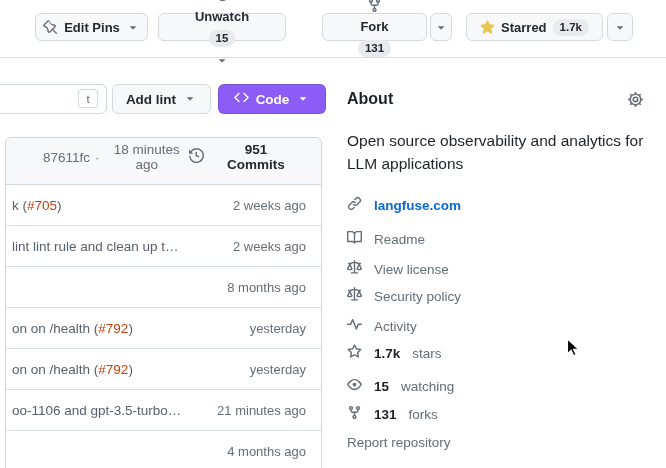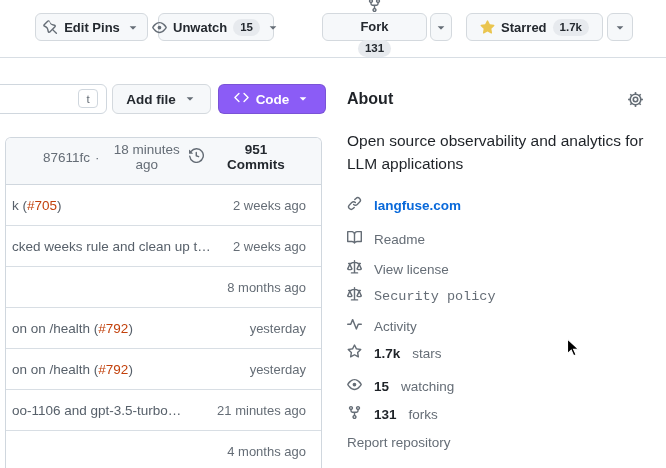--- a/index.html
+++ b/index.html
@@ -75,21 +75,21 @@
         </svg>
       </span>
     <span>Edit Pins</span>
     <span>
         <svg width="14" height="14" viewBox="0 0 16 16" class="caret">
           <path d="m4.427 7.427 3.396 3.396a.25.25 0 0 0 .354 0l3.396-3.396A.25.25 0 0 0 11.396 7H4.604a.25.25 0 0 0-.177.427Z"></path>
         </svg>
       </span>
   </div>
 
-  <div class="btn" style="left:158px;width:116px;">
+  <div class="btn" style="left:158px;width:128px;flex-direction:column;">
     <span>
         <svg width="15" height="15" viewBox="0 0 16 16" class="icon-gray">
           <path d="M8 2c1.981 0 3.671.992 4.933 2.078 1.27 1.091 2.187 2.345 2.637 3.023a1.62 1.62 0 0 1 0 1.798c-.45.678-1.367 1.932-2.637 3.023C11.67 13.008 9.981 14 8 14c-1.981 0-3.671-.992-4.933-2.078C1.797 10.83.88 9.576.43 8.898a1.62 1.62 0 0 1 0-1.798c.45-.677 1.367-1.931 2.637-3.022C4.33 2.992 6.019 2 8 2ZM1.679 7.932a.12.12 0 0 0 0 .136c.411.622 1.241 1.75 2.366 2.717C5.176 11.758 6.527 12.5 8 12.5c1.473 0 2.825-.742 3.955-1.715 1.124-.967 1.954-2.096 2.366-2.717a.12.12 0 0 0 0-.136c-.412-.621-1.242-1.75-2.366-2.717C10.824 4.242 9.473 3.5 8 3.5c-1.473 0-2.825.742-3.955 1.715-1.124.967-1.954 2.096-2.366 2.717ZM8 10a2 2 0 1 1-.001-3.999A2 2 0 0 1 8 10Z"></path>
         </svg>
       </span>
     <span>Unwatch</span>
     <span class="pill">15</span>
     <span>
         <svg width="14" height="14" viewBox="0 0 16 16" class="caret">
           <path d="m4.427 7.427 3.396 3.396a.25.25 0 0 0 .354 0l3.396-3.396A.25.25 0 0 0 11.396 7H4.604a.25.25 0 0 0-.177.427Z"></path>
@@ -132,21 +132,21 @@
   </div>
 
   <div class="divider-top"></div>
 
   <div class="goto-wrap">
     <input class="goto-input" type="text" style="">
     <span class="key-hint">t</span>
   </div>
 
   <div class="btn-nav" style="left:112px;width:99px;">
-    <span>Add file</span>
+    <span>Add lint</span>
     <span><svg width="14" height="14" viewBox="0 0 16 16" class="caret">
           <path d="m4.427 7.427 3.396 3.396a.25.25 0 0 0 .354 0l3.396-3.396A.25.25 0 0 0 11.396 7H4.604a.25.25 0 0 0-.177.427Z"></path>
         </svg></span>
   </div>
 
   <div class="btn-nav btn-code" style="left:218px;width:108px;">
     <span><svg width="15" height="15" viewBox="0 0 16 16">
           <path d="m11.28 3.22 4.25 4.25a.75.75 0 0 1 0 1.06l-4.25 4.25a.749.749 0 0 1-1.275-.326.749.749 0 0 1 .215-.734L13.94 8l-3.72-3.72a.749.749 0 0 1 .326-1.275.749.749 0 0 1 .734.215Zm-6.56 0a.751.751 0 0 1 1.042.018.751.751 0 0 1 .018 1.042L2.06 8l3.72 3.72a.749.749 0 0 1-.326 1.275.749.749 0 0 1-.734-.215L.47 8.53a.75.75 0 0 1 0-1.06Z"></path>
         </svg></span>
     <span>Code</span>
@@ -168,21 +168,21 @@
             </svg></span>
         <span>951 Commits</span>
       </span>
     </div>
 
     <div class="commit-row">
       <span class="commit-msg"><span>k (</span><a>#705</a><span>)</span></span>
       <span class="commit-date">2 weeks ago</span>
     </div>
     <div class="commit-row">
-      <span class="commit-msg"><span>cked weeks rule and clean up t…</span><a></a><span></span></span>
+      <span class="commit-msg"><span>lint lint rule and clean up t…</span><a></a><span></span></span>
       <span class="commit-date">2 weeks ago</span>
     </div>
     <div class="commit-row">
       <span class="commit-msg"><span></span><a></a><span></span></span>
       <span class="commit-date">8 months ago</span>
     </div>
     <div class="commit-row">
       <span class="commit-msg"><span>on on /health (</span><a>#792</a><span>)</span></span>
       <span class="commit-date">yesterday</span>
     </div>
@@ -231,21 +231,21 @@
     <span>Readme</span>
   </div>
 
   <div class="side-row" style="top:260px;">
     <span><svg width="15" height="15" viewBox="0 0 16 16" class="icon-gray">
           <path d="M8.75.75V2h.985c.304 0 .603.08.867.231l1.29.736c.038.022.08.033.124.033h2.234a.75.75 0 0 1 0 1.5h-.427l2.111 4.692a.75.75 0 0 1-.154.838l-.53-.53.529.531-.001.002-.002.002-.006.006-.006.005-.01.01-.045.04c-.21.176-.441.327-.686.45C14.556 10.78 13.88 11 13 11a4.498 4.498 0 0 1-2.023-.454 3.544 3.544 0 0 1-.686-.45l-.045-.04-.016-.015-.006-.006-.004-.004v-.001a.75.75 0 0 1-.154-.838L12.178 4.5h-.162c-.305 0-.604-.079-.868-.231l-1.29-.736a.245.245 0 0 0-.124-.033H8.75V13h2.5a.75.75 0 0 1 0 1.5h-6.5a.75.75 0 0 1 0-1.5h2.5V3.5h-.984a.245.245 0 0 0-.124.033l-1.289.737c-.265.15-.564.23-.869.23h-.162l2.112 4.692a.75.75 0 0 1-.154.838l-.53-.53.529.531-.001.002-.002.002-.006.006-.016.015-.045.04c-.21.176-.441.327-.686.45C4.556 10.78 3.88 11 3 11a4.498 4.498 0 0 1-2.023-.454 3.544 3.544 0 0 1-.686-.45l-.045-.04-.016-.015-.006-.006-.004-.004v-.001a.75.75 0 0 1-.154-.838L2.178 4.5H1.75a.75.75 0 0 1 0-1.5h2.234a.249.249 0 0 0 .125-.033l1.288-.737c.265-.15.564-.23.869-.23h.984V.75a.75.75 0 0 1 1.5 0Zm2.945 8.477c.285.135.718.273 1.305.273s1.02-.138 1.305-.273L13 6.327Zm-10 0c.285.135.718.273 1.305.273s1.02-.138 1.305-.273L3 6.327Z"></path>
         </svg></span>
     <span>View license</span>
   </div>
 
-  <div class="side-row" style="top:287px;font-family:Liberation Mono, monospace;">
+  <div class="side-row" style="top:287px;">
     <span><svg width="15" height="15" viewBox="0 0 16 16" class="icon-gray">
           <path d="M8.75.75V2h.985c.304 0 .603.08.867.231l1.29.736c.038.022.08.033.124.033h2.234a.75.75 0 0 1 0 1.5h-.427l2.111 4.692a.75.75 0 0 1-.154.838l-.53-.53.529.531-.001.002-.002.002-.006.006-.006.005-.01.01-.045.04c-.21.176-.441.327-.686.45C14.556 10.78 13.88 11 13 11a4.498 4.498 0 0 1-2.023-.454 3.544 3.544 0 0 1-.686-.45l-.045-.04-.016-.015-.006-.006-.004-.004v-.001a.75.75 0 0 1-.154-.838L12.178 4.5h-.162c-.305 0-.604-.079-.868-.231l-1.29-.736a.245.245 0 0 0-.124-.033H8.75V13h2.5a.75.75 0 0 1 0 1.5h-6.5a.75.75 0 0 1 0-1.5h2.5V3.5h-.984a.245.245 0 0 0-.124.033l-1.289.737c-.265.15-.564.23-.869.23h-.162l2.112 4.692a.75.75 0 0 1-.154.838l-.53-.53.529.531-.001.002-.002.002-.006.006-.016.015-.045.04c-.21.176-.441.327-.686.45C4.556 10.78 3.88 11 3 11a4.498 4.498 0 0 1-2.023-.454 3.544 3.544 0 0 1-.686-.45l-.045-.04-.016-.015-.006-.006-.004-.004v-.001a.75.75 0 0 1-.154-.838L2.178 4.5H1.75a.75.75 0 0 1 0-1.5h2.234a.249.249 0 0 0 .125-.033l1.288-.737c.265-.15.564-.23.869-.23h.984V.75a.75.75 0 0 1 1.5 0Zm2.945 8.477c.285.135.718.273 1.305.273s1.02-.138 1.305-.273L13 6.327Zm-10 0c.285.135.718.273 1.305.273s1.02-.138 1.305-.273L3 6.327Z"></path>
         </svg></span>
     <span>Security policy</span>
   </div>
 
   <div class="side-row" style="top:317px;">
     <span><svg width="15" height="15" viewBox="0 0 16 16" class="icon-gray">
           <path d="M6 2c.306 0 .582.187.696.471L10 10.731l1.304-3.26A.751.751 0 0 1 12 7h3.25a.75.75 0 0 1 0 1.5h-2.742l-1.812 4.528a.751.751 0 0 1-1.392 0L6 4.77 4.696 8.03A.75.75 0 0 1 4 8.5H.75a.75.75 0 0 1 0-1.5h2.742l1.812-4.529A.751.751 0 0 1 6 2Z"></path>
         </svg></span>

